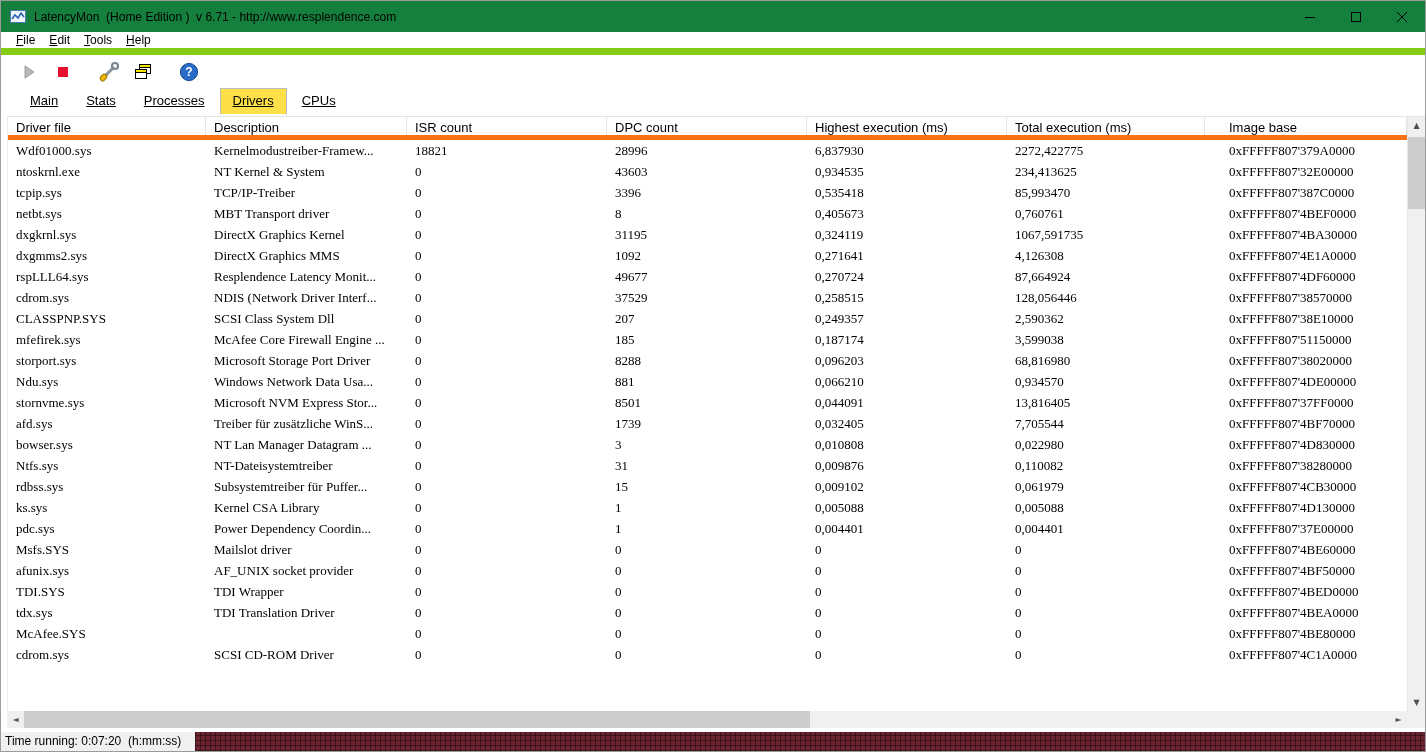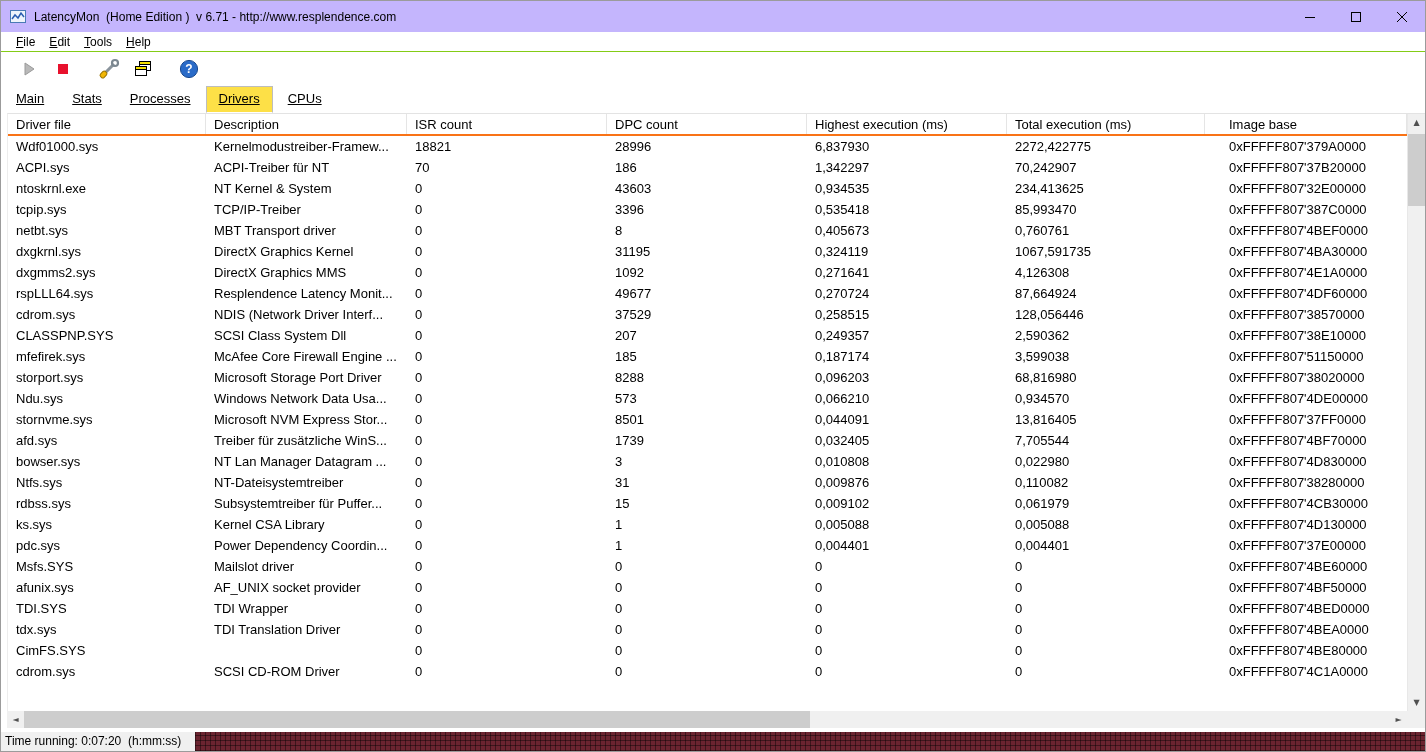--- a/index.html
+++ b/index.html
@@ -6,48 +6,48 @@
   html, body { margin: 0; padding: 0; }
   body {
     width: 1426px; height: 752px;
     font-family: "Liberation Sans", "DejaVu Sans", sans-serif;
     font-size: 13px; color: #000; background: #fff;
     --sel: #cce8ff; --pattern: #6b2430;
   }
   .window { width: 1426px; height: 752px; display: flex; flex-direction: column; border: 1px solid #9b9b9b; background: #fff; }
 
   
-  .titlebar { flex: 0 0 31px; display: flex; align-items: center; background: #c4b5fd; }
+  .titlebar { flex: 0 0 31px; display: flex; align-items: center; background: #15803d; }
   .app-icon { margin-left: 9px; flex: 0 0 16px; }
   .title-text { margin-left: 8px; font-size: 12px; white-space: pre; }
   .win-controls { margin-left: auto; display: flex; height: 100%; }
   .win-btn { width: 46px; height: 100%; display: flex; align-items: center; justify-content: center; cursor: default; }
 
   
-  .menubar { flex: 0 0 20px; display: flex; align-items: center; padding-left: 8px; border-bottom: 1px solid #84cc16; }
+  .menubar { flex: 0 0 20px; display: flex; align-items: center; padding-left: 8px; border-bottom: 7px solid #84cc16; }
   .menu-item { padding: 1px 7px; font-size: 12px; }
   .menu-item u { text-decoration: underline; }
 
   
   .toolbar { flex: 0 0 33px; display: flex; align-items: center; padding-left: 14px; }
   .tool-btn { width: 28px; height: 26px; display: flex; align-items: center; justify-content: center; margin-right: 6px; }
   .tool-btn.gap { margin-left: 12px; }
 
   
-  .tabbar { flex: 0 0 28px; display: flex; align-items: center; padding-left: 2px; position: relative; z-index: 2; }
+  .tabbar { flex: 0 0 28px; display: flex; align-items: flex-start; padding-left: 16px; position: relative; z-index: 2; }
   .tab { padding: 4px 12px 6px; margin-right: 2px; border: 1px solid transparent; }
   .tab-label { text-decoration: underline; }
   .tab.active { border: 1px solid #bdbdbd; border-bottom: 1px solid #fff; background: #fde047; margin-bottom: -1px; }
 
   
   .content { flex: 1 1 auto; display: flex; margin-left: 6px; border-top: 1px solid #e3e3e3; border-left: 1px solid #ededed; min-height: 0; }
   .table-area { flex: 1 1 auto; display: flex; flex-direction: column; overflow: hidden; }
-  .thead { flex: 0 0 22px; display: flex; border-bottom: 2px solid #f97316; justify-content: flex-end; }
+  .thead { flex: 0 0 22px; display: flex; border-bottom: 5px solid #f97316; justify-content: flex-end; }
   .hcell { border-right: 1px solid #e5e5e5; padding: 3px 0 0 8px; white-space: nowrap; overflow: hidden; }
-  .tbody { flex: 1 1 auto; overflow: hidden; }
+  .tbody { flex: 1 1 auto; overflow: hidden; font-family: Liberation Serif, serif; }
   .trow { display: flex; height: 21px; }
   .trow.selected { background: var(--sel); }
   .cell { padding-left: 8px; line-height: 21px; white-space: nowrap; overflow: hidden; }
   .c0 { flex: 0 0 198px; } .c1 { flex: 0 0 201px; } .c2 { flex: 0 0 200px; }
   .c3 { flex: 0 0 200px; } .c4 { flex: 0 0 200px; } .c5 { flex: 0 0 198px; }
   .c6 { flex: 1 1 auto; margin-left: 16px; }
 
   
   .vscroll { flex: 0 0 17px; background: #f0f0f0; display: flex; flex-direction: column; align-items: center; border-left: 1px solid #e8e8e8; }
   .scroll-arrow { width: 17px; height: 17px; display: flex; align-items: center; justify-content: center; color: #505050; font-size: 8px; font-family: "DejaVu Sans", sans-serif; }
@@ -166,29 +166,20 @@
           <div class="trow">
             <div class="cell c0">Wdf01000.sys</div>
             <div class="cell c1">Kernelmodustreiber-Framew...</div>
             <div class="cell c2">18821</div>
             <div class="cell c3">28996</div>
             <div class="cell c4">6,837930</div>
             <div class="cell c5">2272,422775</div>
             <div class="cell c6">0xFFFFF807'379A0000</div>
           </div>
           <div class="trow">
-            <div class="cell c0">ACPI.sys</div>
-            <div class="cell c1">ACPI-Treiber für NT</div>
-            <div class="cell c2">70</div>
-            <div class="cell c3">186</div>
-            <div class="cell c4">1,342297</div>
-            <div class="cell c5">70,242907</div>
-            <div class="cell c6">0xFFFFF807'37B20000</div>
-          </div>
-          <div class="trow">
             <div class="cell c0">ntoskrnl.exe</div>
             <div class="cell c1">NT Kernel &amp; System</div>
             <div class="cell c2">0</div>
             <div class="cell c3">43603</div>
             <div class="cell c4">0,934535</div>
             <div class="cell c5">234,413625</div>
             <div class="cell c6">0xFFFFF807'32E00000</div>
           </div>
           <div class="trow">
             <div class="cell c0">tcpip.sys</div>
@@ -268,21 +259,21 @@
             <div class="cell c2">0</div>
             <div class="cell c3">8288</div>
             <div class="cell c4">0,096203</div>
             <div class="cell c5">68,816980</div>
             <div class="cell c6">0xFFFFF807'38020000</div>
           </div>
           <div class="trow">
             <div class="cell c0">Ndu.sys</div>
             <div class="cell c1">Windows Network Data Usa...</div>
             <div class="cell c2">0</div>
-            <div class="cell c3">573</div>
+            <div class="cell c3">881</div>
             <div class="cell c4">0,066210</div>
             <div class="cell c5">0,934570</div>
             <div class="cell c6">0xFFFFF807'4DE00000</div>
           </div>
           <div class="trow">
             <div class="cell c0">stornvme.sys</div>
             <div class="cell c1">Microsoft NVM Express Stor...</div>
             <div class="cell c2">0</div>
             <div class="cell c3">8501</div>
             <div class="cell c4">0,044091</div>
@@ -373,21 +364,21 @@
           <div class="trow">
             <div class="cell c0">tdx.sys</div>
             <div class="cell c1">TDI Translation Driver</div>
             <div class="cell c2">0</div>
             <div class="cell c3">0</div>
             <div class="cell c4">0</div>
             <div class="cell c5">0</div>
             <div class="cell c6">0xFFFFF807'4BEA0000</div>
           </div>
           <div class="trow">
-            <div class="cell c0">CimFS.SYS</div>
+            <div class="cell c0">McAfee.SYS</div>
             <div class="cell c1"></div>
             <div class="cell c2">0</div>
             <div class="cell c3">0</div>
             <div class="cell c4">0</div>
             <div class="cell c5">0</div>
             <div class="cell c6">0xFFFFF807'4BE80000</div>
           </div>
           <div class="trow">
             <div class="cell c0">cdrom.sys</div>
             <div class="cell c1">SCSI CD-ROM Driver</div>

